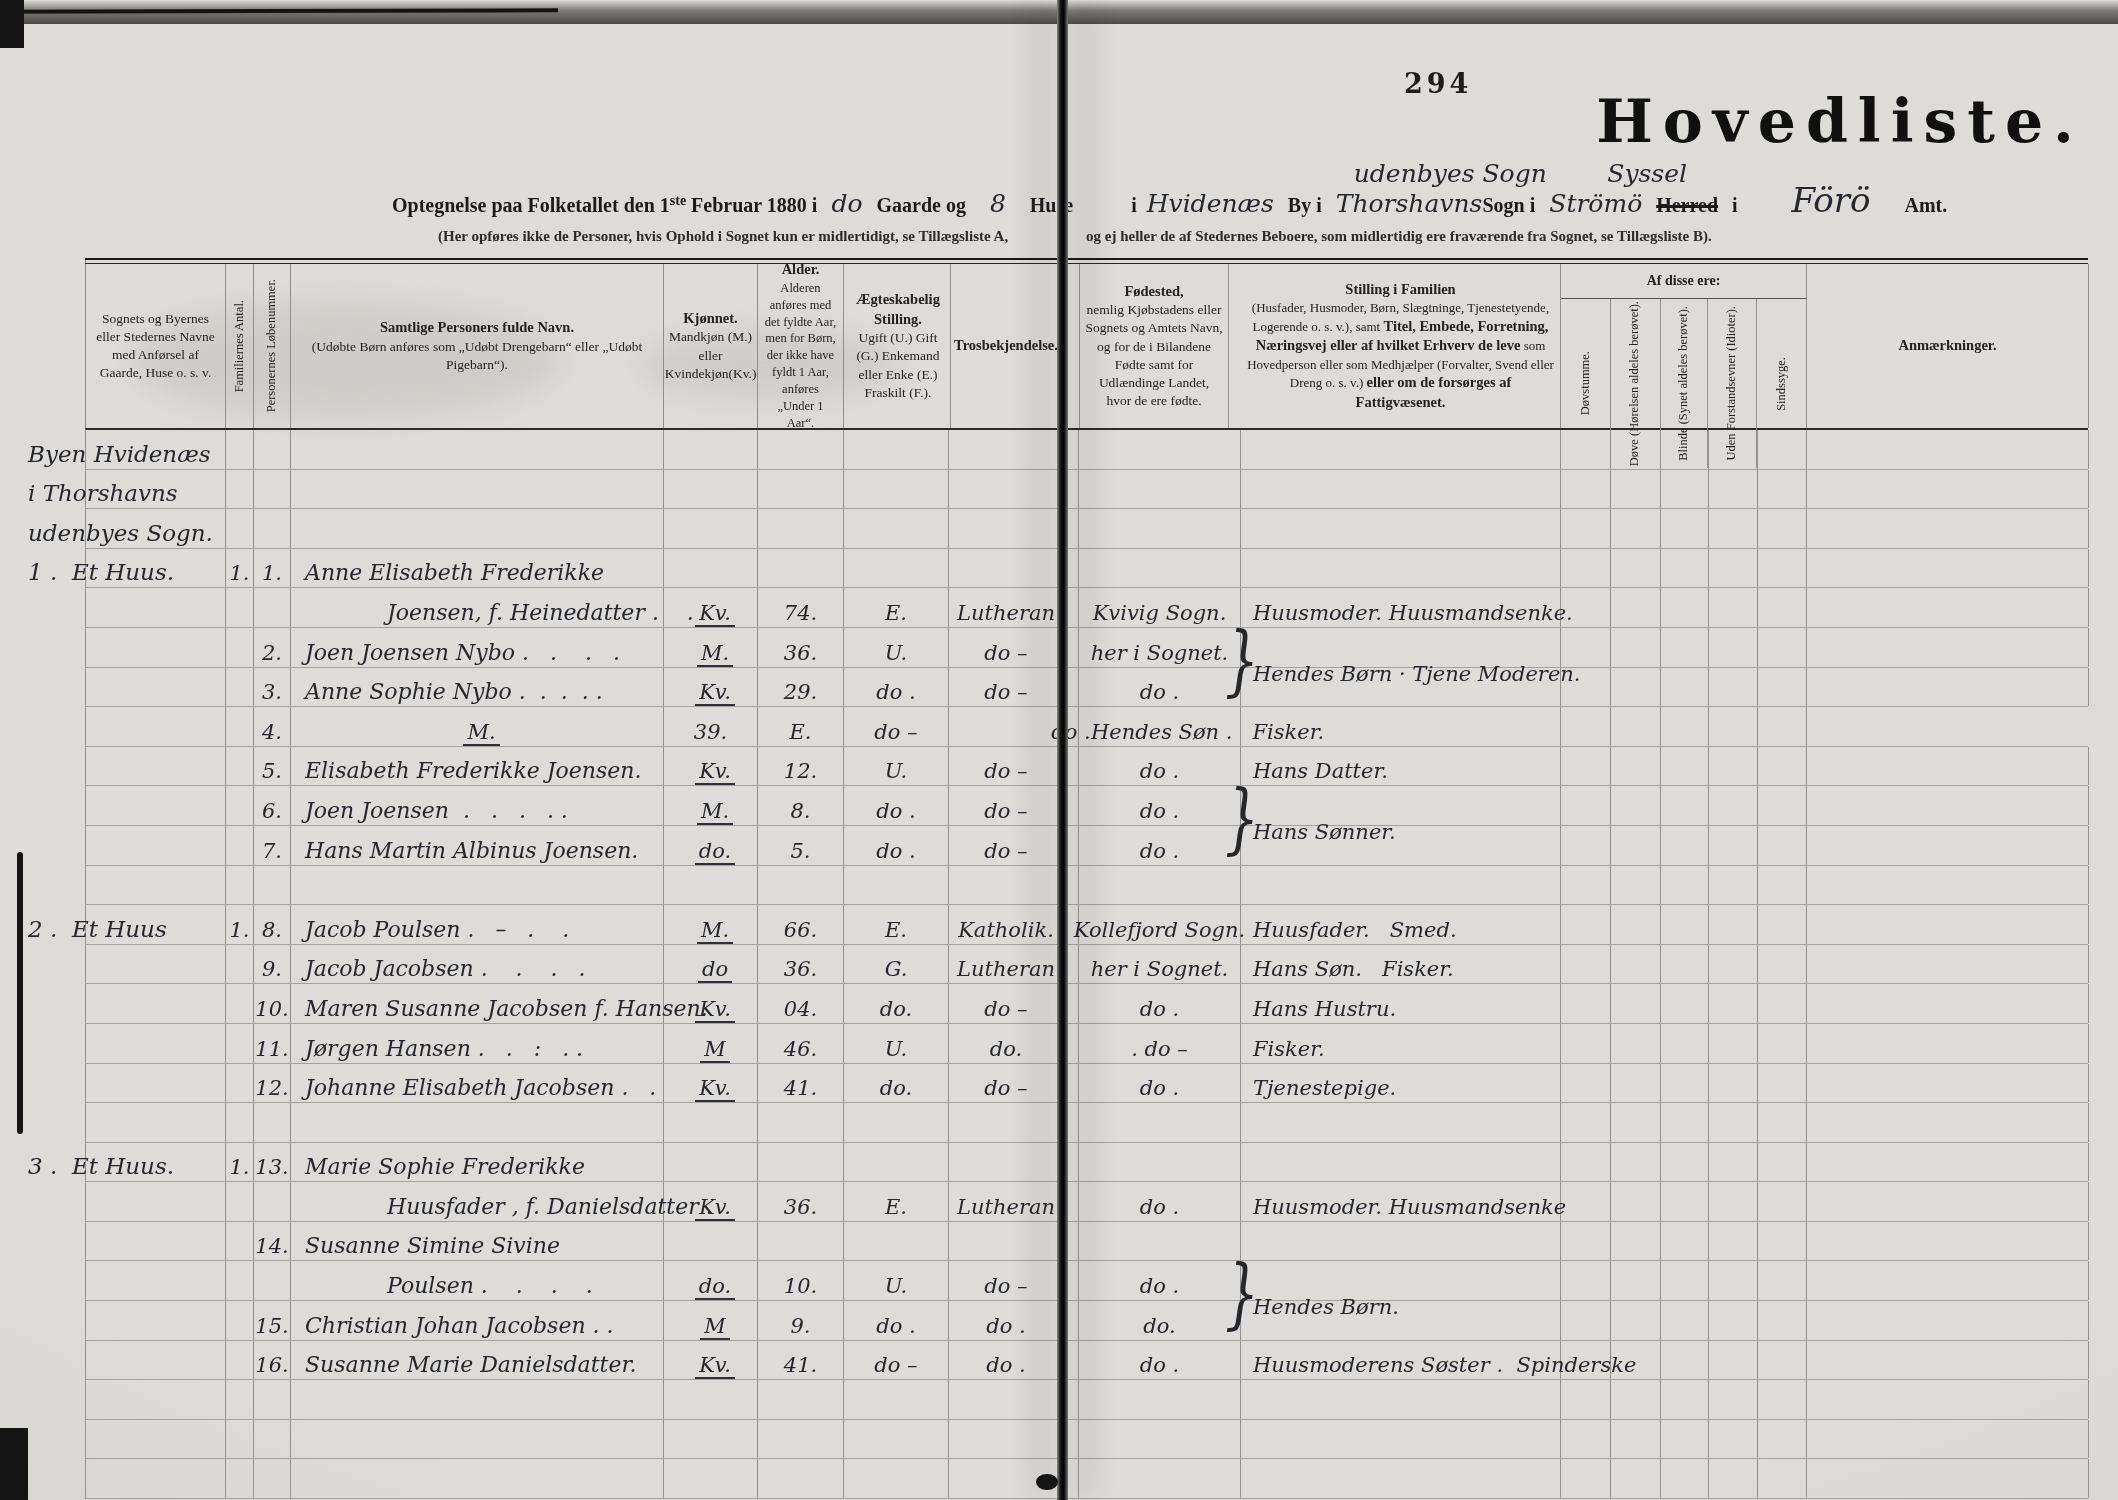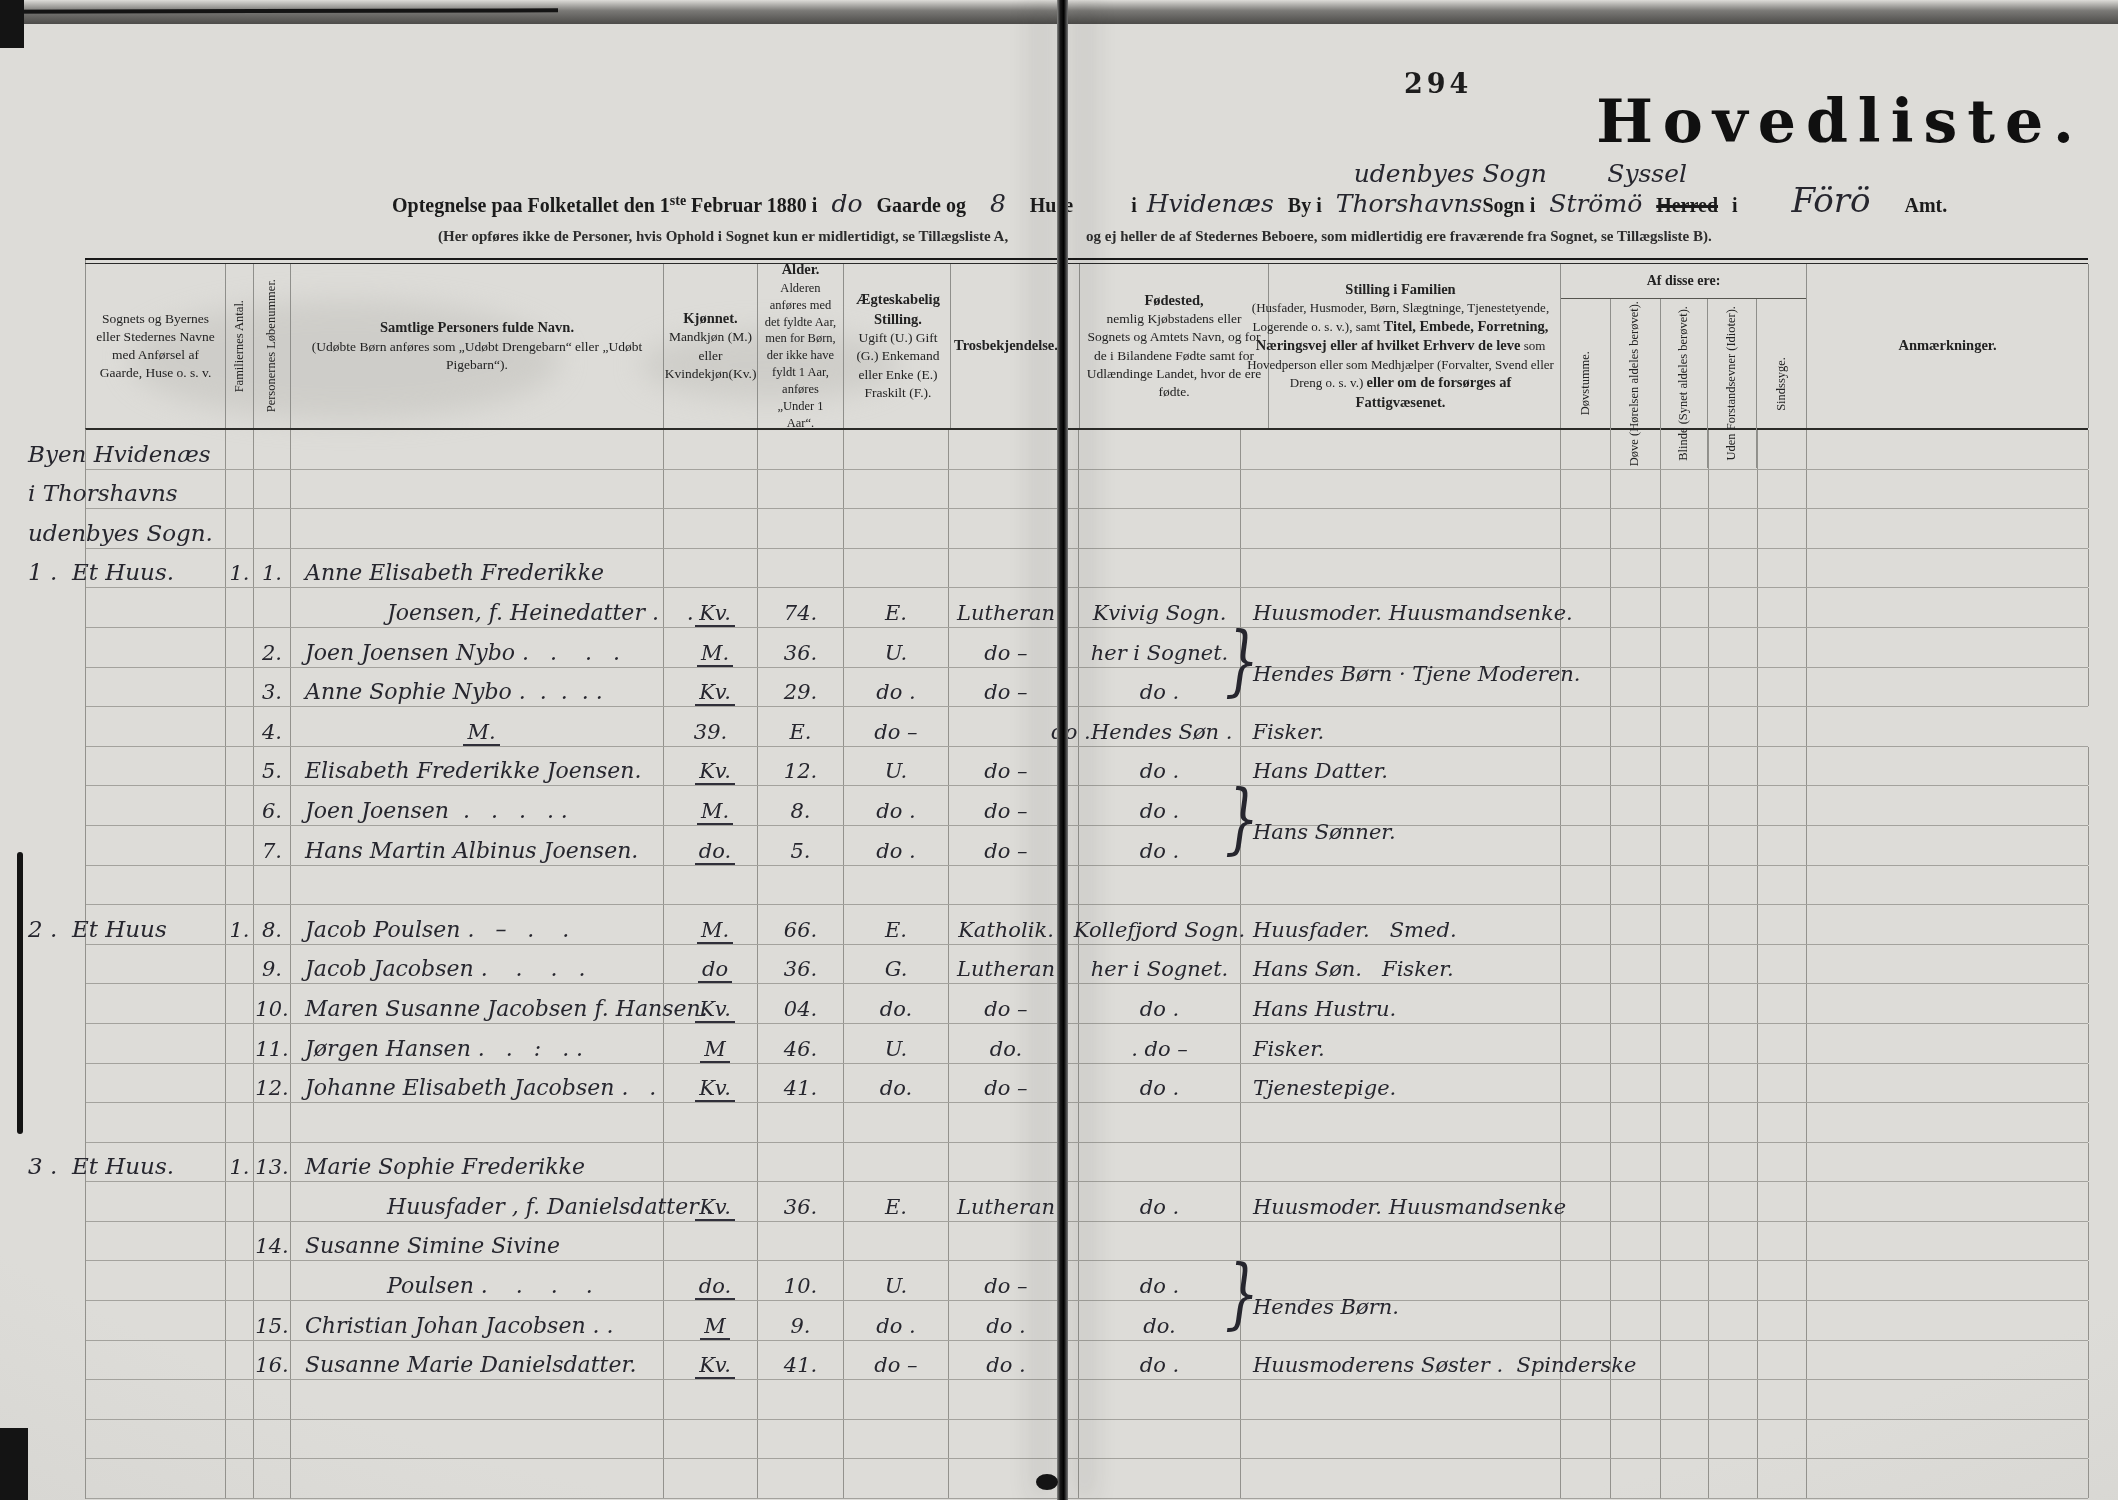--- a/index.html
+++ b/index.html
@@ -117,21 +117,21 @@
           <span>Alderen anføres med det fyldte Aar, men for Børn, der ikke have fyldt 1 Aar, anføres „Under 1 Aar“.</span>
         </div>
       <div class="hc" style="left:760px;width:105px;">
           <b>Ægteskabelig Stilling.</b>
           <span>Ugift (U.) Gift (G.) Enkemand eller Enke (E.) Fraskilt (F.).</span>
         </div>
       <div class="hc" style="left:863px;width:115px;">
           <b>Trosbekjendelse.</b>
         </div>
       <div class="hc" style="left:978px;width:15px;border-right:none;"></div>
-      <div class="hc" style="left:993px;width:190px;border-left:1px solid #8f8f8b;">
+      <div class="hc" style="left:993px;width:150px;border-left:1px solid #8f8f8b;">
           <b>Fødested,</b>
           <span>nemlig Kjøbstadens eller Sognets og Amtets Navn, og for de i Bilandene Fødte samt for Udlændinge Landet, hvor de ere fødte.</span>
         </div>
       <div class="hc" style="left:1155px;width:320px;font-size:13px;">
           <b>Stilling i Familien</b>
           <span><span>(Husfader, Husmoder, Børn, Slægtninge, Tjenestetyende, Logerende o. s. v.),</span> <span>samt </span><b>Titel, Embede, Forretning, Næringsvej eller af hvilket Erhverv de leve</b><span> som Hovedperson eller som Medhjælper (Forvalter, Svend eller Dreng o. s. v.) </span><b>eller om de forsørges af Fattigvæsenet.</b></span>
         </div>
       <div class="hc hc-group" style="left:1475px;width:246px;">
         <div class="group-label">Af disse ere:</div>
         <div class="group-cells">

